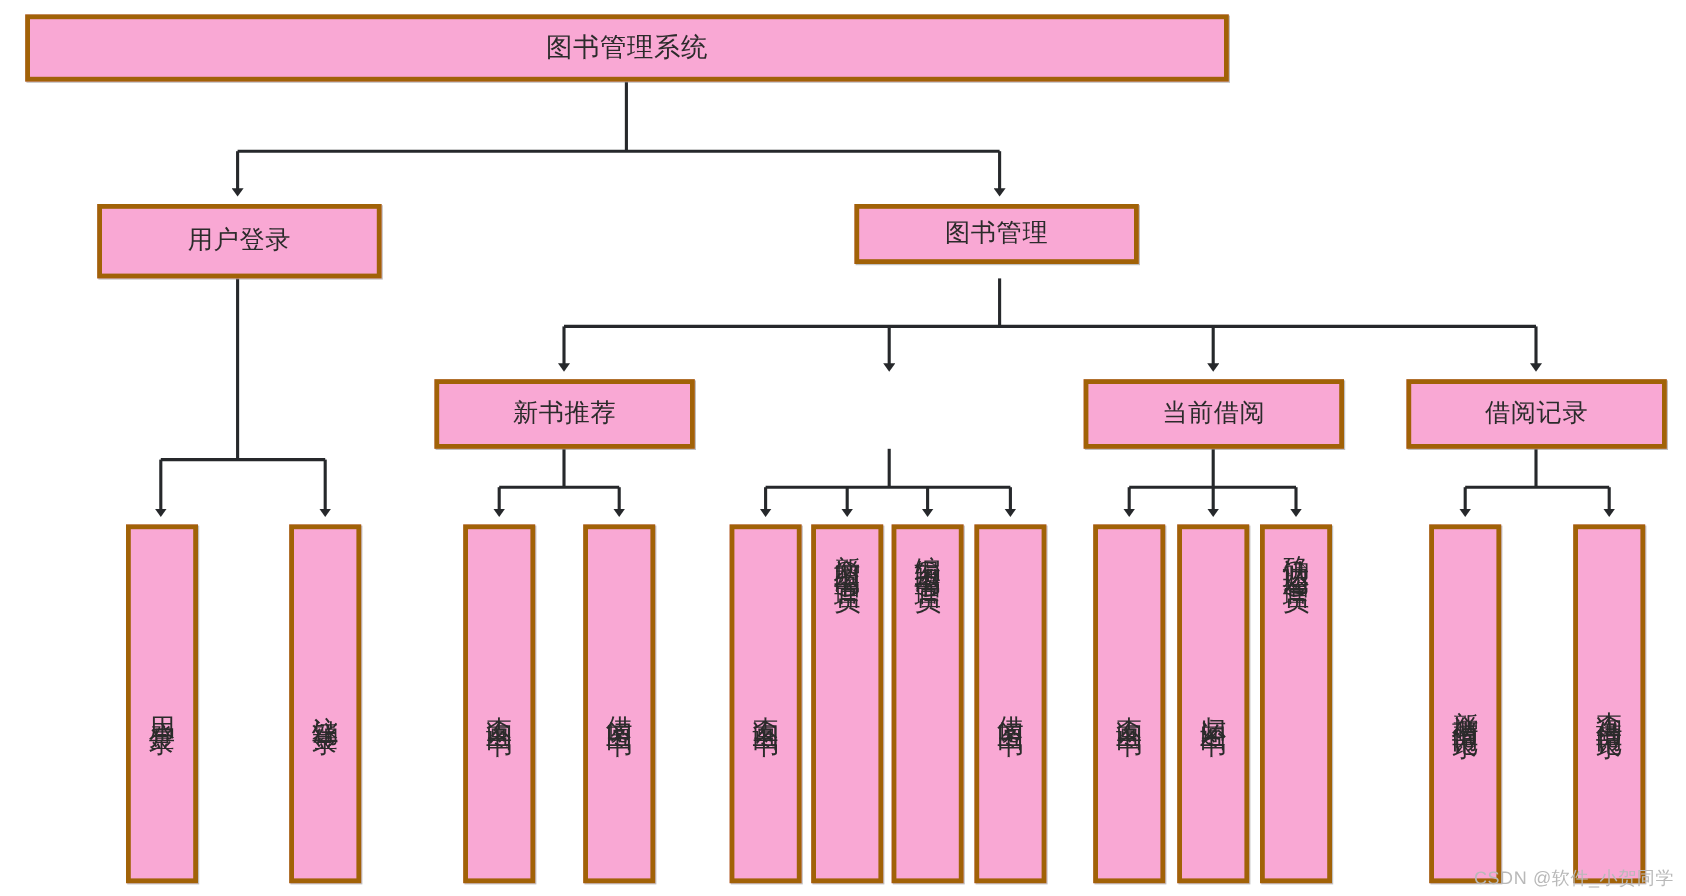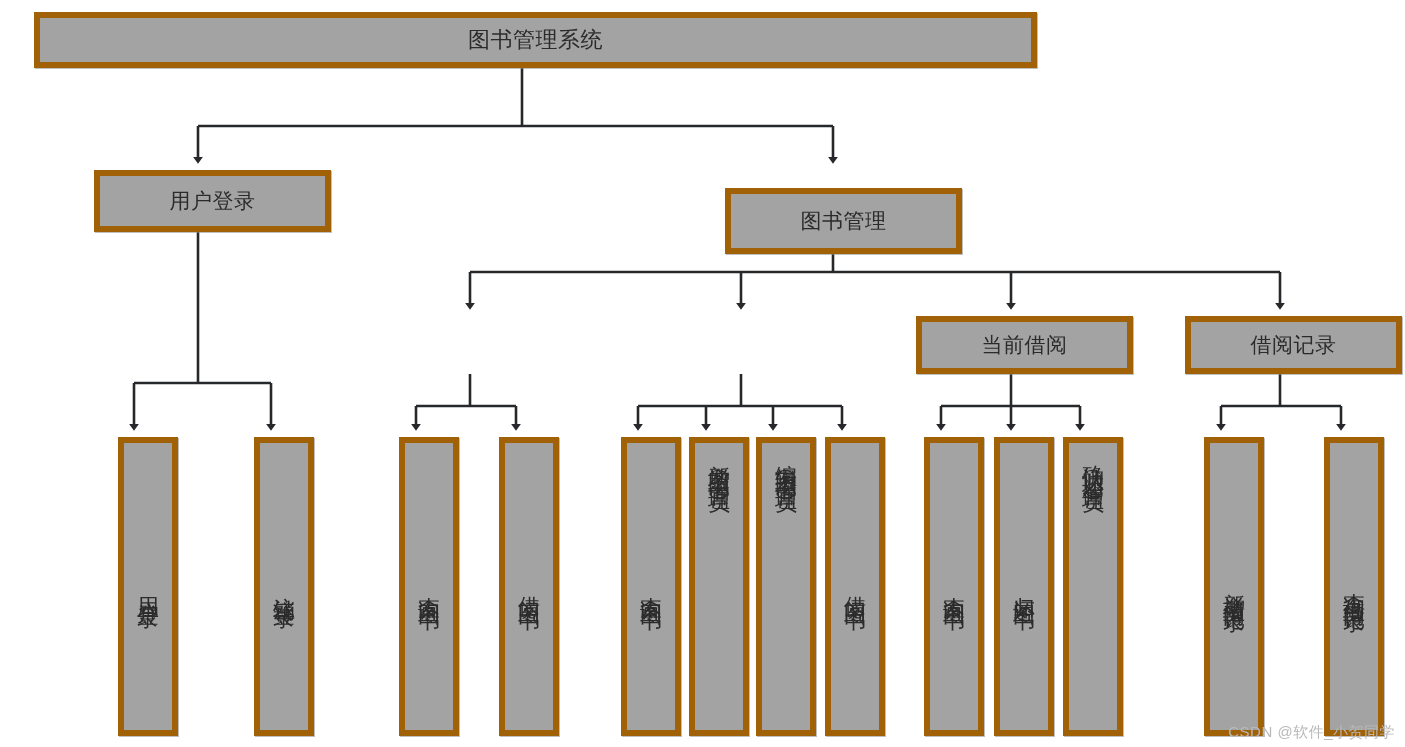--- a/index.html
+++ b/index.html
@@ -21,29 +21,28 @@
   #diagram-svg {
     position: absolute;
     left: 0;
     top: 0;
     width: 1405px;
     height: 747px;
   }
   .node {
     position: absolute;
     box-sizing: border-box;
-    background: #a3a3a3;
-    border: 6px solid #a16207;
+    background: #f9a8d4;
+    border: 4px solid #a16207;
     box-shadow: 1px 1px 0 rgba(140,140,140,0.55);
     display: flex;
     align-items: center;
     justify-content: center;
     color: #2b2b2b;
     z-index: 3;
-    margin-left: 13px;
   }
   .node-label {
     display: block;
     text-align: center;
     line-height: 1.12;
     white-space: nowrap;
     letter-spacing: 0.5px;
   }
   
   .node.horiz .node-label {
@@ -142,24 +141,27 @@
     </g>
   </svg>
 
   <div class="node horiz root" style="left:21px; top:12px; width:1003px; height:56px;">
     <span class="node-label">图书管理系统</span>
   </div>
 
   <div class="node horiz" style="left:81px; top:170px; width:237px; height:62px;">
     <span class="node-label">用户登录</span>
   </div>
-  <div class="node horiz" style="left:712px; top:188px; width:237px; height:66px;">
+  <div class="node horiz" style="left:712px; top:170px; width:237px; height:50px;">
     <span class="node-label">图书管理</span>
   </div>
 
+  <div class="node horiz" style="left:362px; top:316px; width:217px; height:58px;">
+    <span class="node-label">新书推荐</span>
+  </div>
   <div class="node horiz" style="left:903px; top:316px; width:217px; height:58px;">
     <span class="node-label">当前借阅</span>
   </div>
   <div class="node horiz" style="left:1172px; top:316px; width:217px; height:58px;">
     <span class="node-label">借阅记录</span>
   </div>
 
   <div class="node vert" style="left:105px; top:437px; width:60px; height:299px;">
     <span class="node-label">用户登录</span>
   </div>

